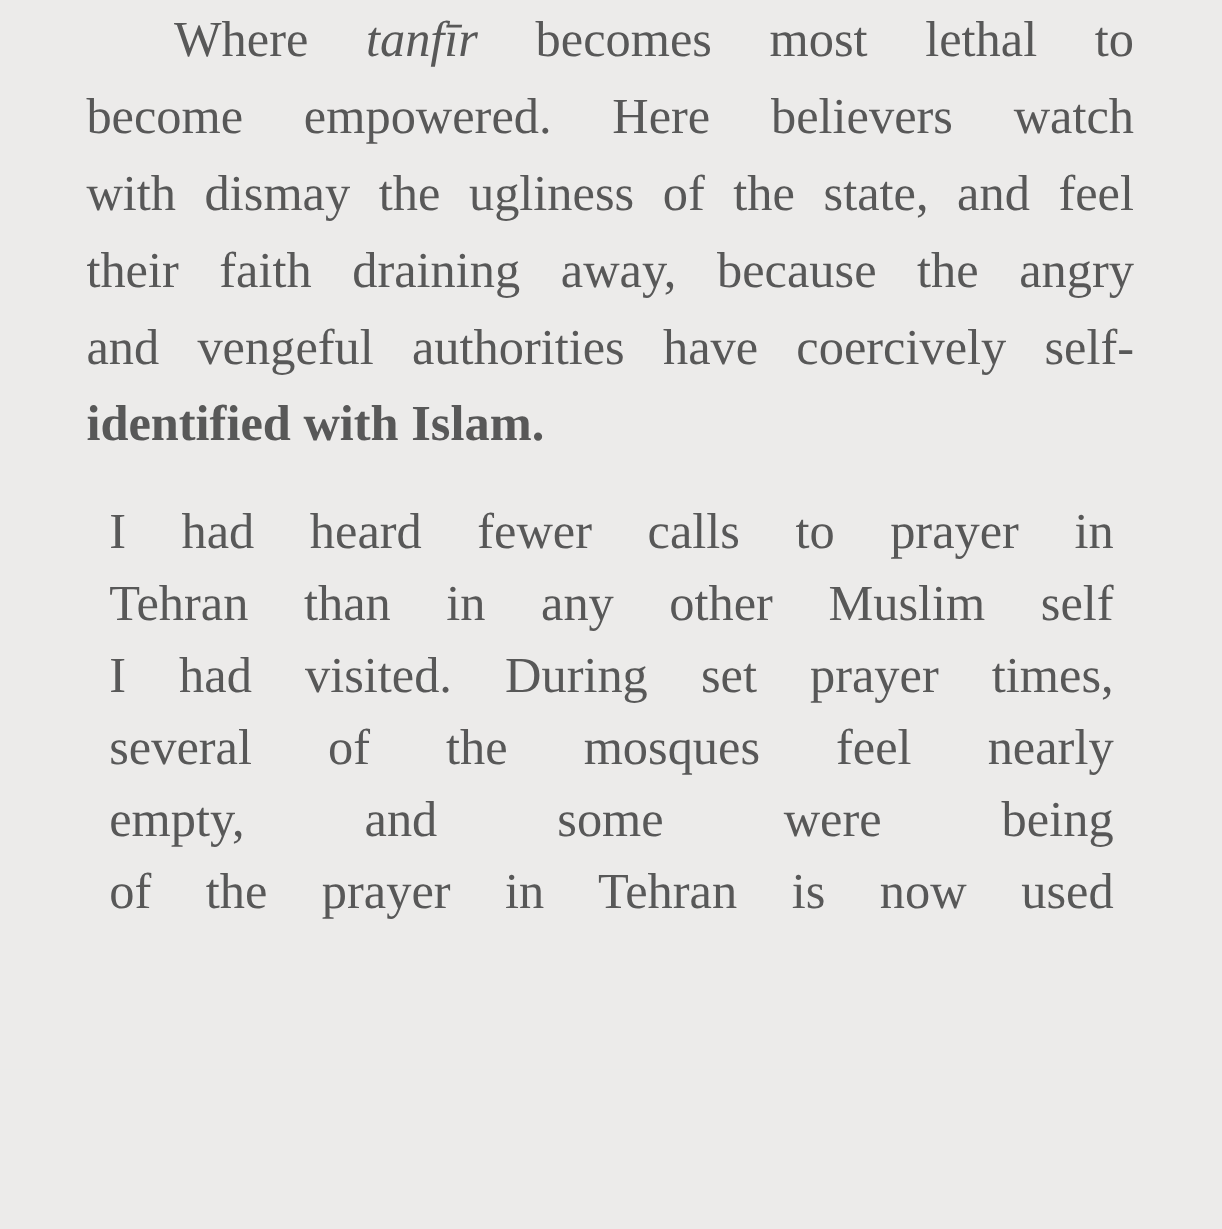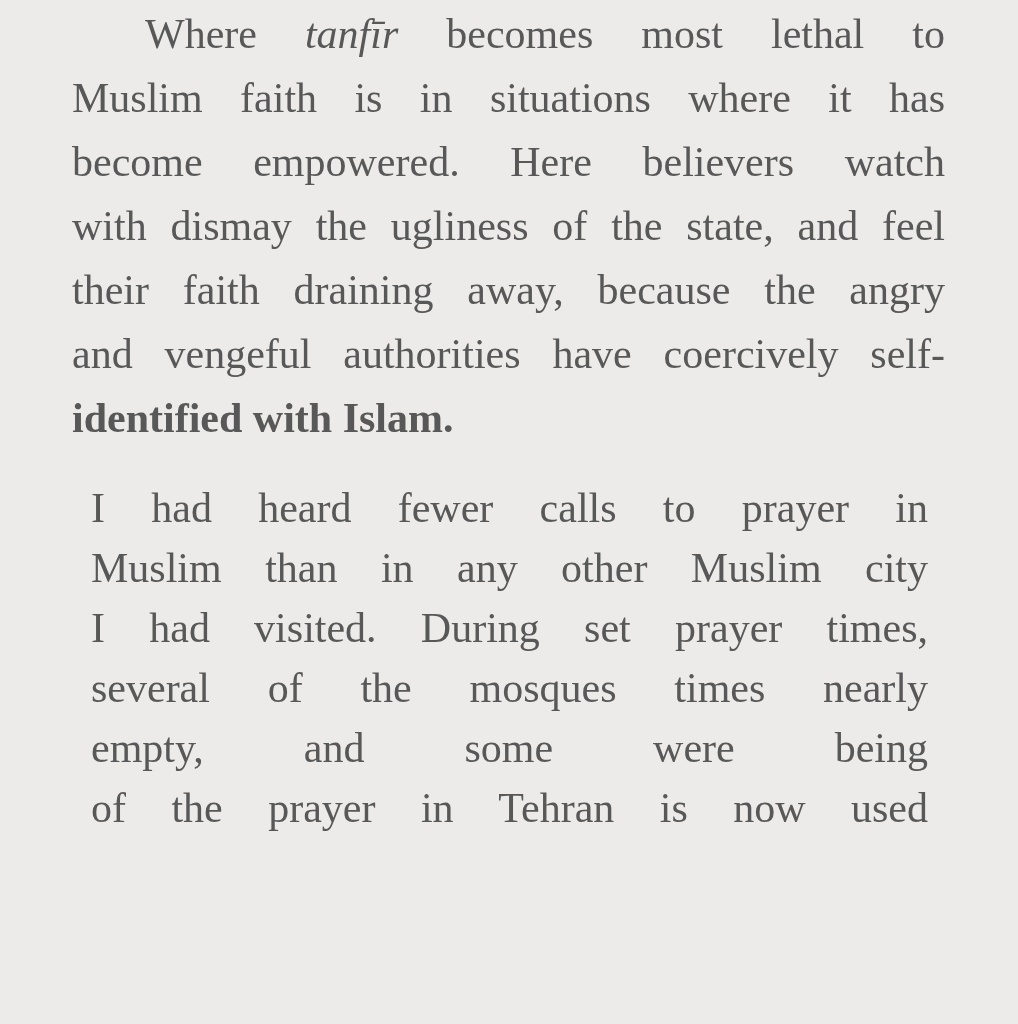--- a/index.html
+++ b/index.html
@@ -42,28 +42,27 @@
   .line i{
     font-style: italic;
   }
 </style>
 </head>
 <body>
 
 <div class="page">
   <div class="para">
       <div class="line indent">Where <i>tanfīr</i> becomes most lethal to</div>
-      <div class="line">Muslim faith is in situations where it has</div>
       <div class="line">become empowered. Here believers watch</div>
       <div class="line">with dismay the ugliness of the state, and feel</div>
       <div class="line">their faith draining away, because the angry</div>
       <div class="line">and vengeful authorities have coercively self-</div>
       <div class="line final">identified with Islam.</div>
     </div>
   <div class="quote">
       <div class="line">I had heard fewer calls to prayer in</div>
-      <div class="line">Muslim than in any other Muslim city</div>
+      <div class="line">Tehran than in any other Muslim self</div>
       <div class="line">I had visited. During set prayer times,</div>
-      <div class="line">several of the mosques times nearly</div>
+      <div class="line">several of the mosques feel nearly</div>
       <div class="line">empty, and some were being</div>
       <div class="line">of the prayer in Tehran is now used</div>
     </div>
 </div>
 
 </body></html>

